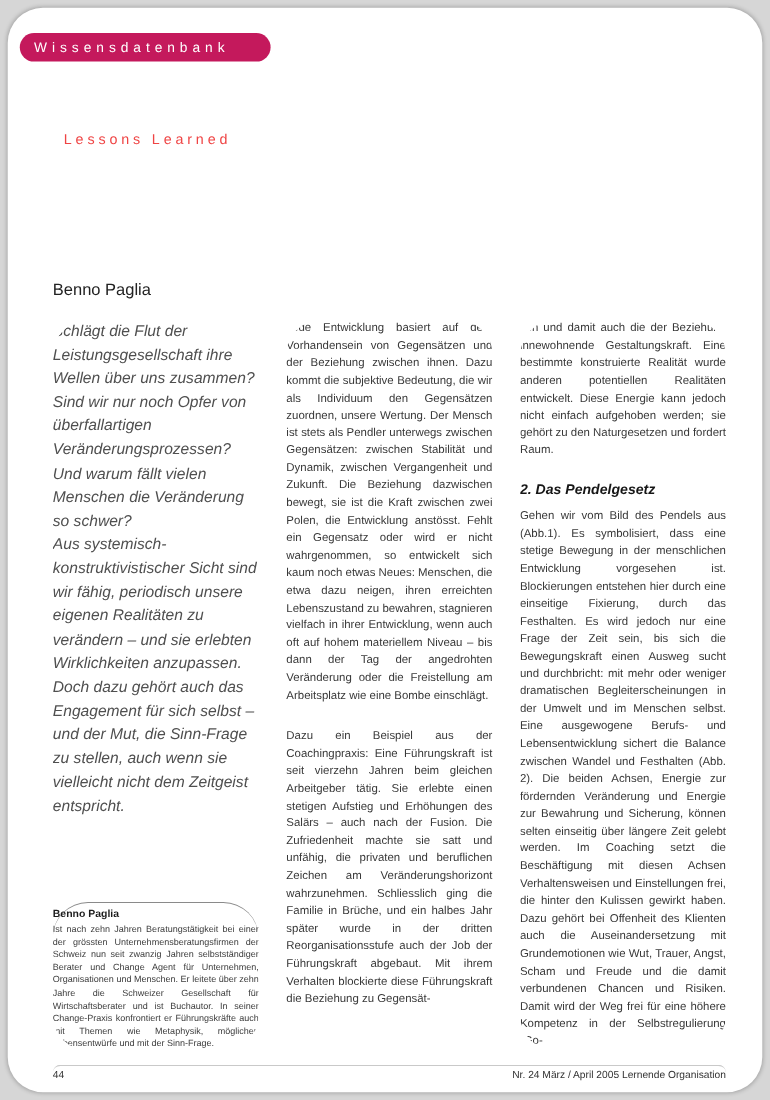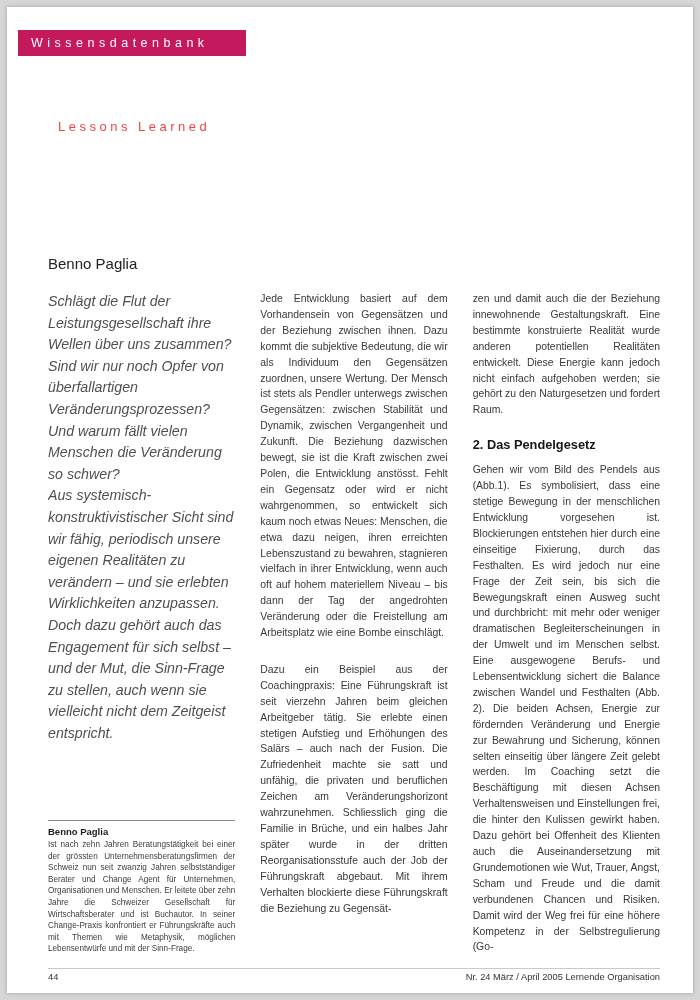--- a/index.html
+++ b/index.html
@@ -1,15 +1,15 @@
 <!DOCTYPE html>
 <html lang="de"><head>
 <meta charset="utf-8">
 <style>
-  * { margin: 0; padding: 0; box-sizing: border-box; }
+  * { margin: 0; padding: 0; box-sizing: border-box; border-radius: 32px; }
   html, body { width: 700px; height: 1000px; }
   body {
     background: #d6d6d6;
     font-family: "Liberation Sans", sans-serif;
     position: relative;
     overflow: hidden;
   }
   .page {
     position: absolute;
     left: 7px; top: 7px;
@@ -89,20 +89,21 @@
   .sec-heading {
     font-weight: bold;
     font-size: 12.8px;
     line-height: 17px;
     color: #161616;
     margin-bottom: 9px;
   }
   .sec-heading-2 {
     margin-top: 18px;
     margin-bottom: 9px;
+    font-style: italic;
   }
   .body-text {
     font-size: 10.4px;
     line-height: 15.9px;
     color: #383838;
     text-align: justify;
     hyphens: auto;
   }
   .para-gap { margin-top: 21px; }
   .footer {

